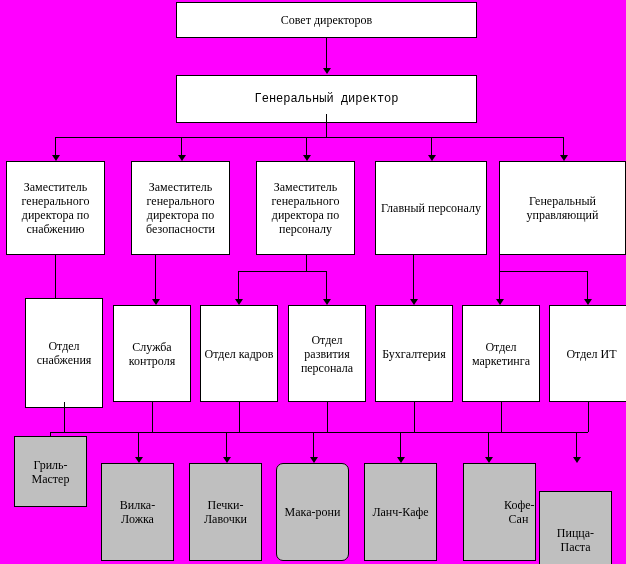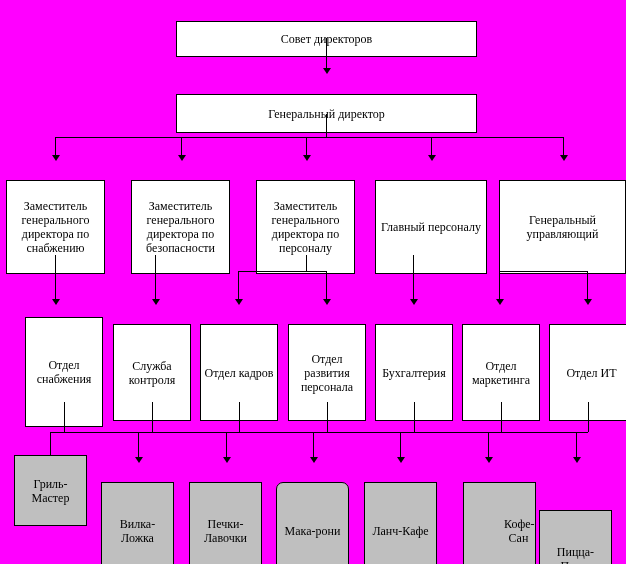--- a/index.html
+++ b/index.html
@@ -25,21 +25,20 @@
     background: #FFFFFF;
     color: #000000;
     display: flex;
     align-items: center;
     justify-content: center;
     text-align: center;
     font-size: 12px;
     line-height: 14px;
     padding: 2px;
     overflow: hidden;
-    margin-top: 19px;
   }
   .node.gray {
     background: #BFBFBF;
   }
   .node .label {
     display: block;
     width: 100%;
     white-space: pre-line;
   }
   .line {
@@ -62,21 +61,21 @@
 
 <div id="chart">
 
   <div class="node" style="left:176px; top:2px; width:301px; height:36px;">
     <span class="label">Совет директоров</span>
   </div>
 
   <div class="line vline" style="left:326px; top:38px; height:30px;"></div>
   <div class="arrow" style="left:323px; top:68px;"></div>
 
-  <div class="node" style="left:176px; top:75px; width:301px; height:39px;">
+  <div class="node" style="left:176px; top:75px; width:301px; height:48px;font-family:Liberation Mono, monospace;">
     <span class="label">Генеральный директор</span>
   </div>
 
   <div class="line vline" style="left:326px; top:114px; height:23px;"></div>
   <div class="line hline" style="left:55px; top:137px; width:508px;"></div>
   <div class="line vline" style="left:55px; top:137px; height:18px;"></div>
   <div class="line vline" style="left:181px; top:137px; height:18px;"></div>
   <div class="line vline" style="left:306px; top:137px; height:18px;"></div>
   <div class="line vline" style="left:431px; top:137px; height:18px;"></div>
   <div class="line vline" style="left:563px; top:137px; height:18px;"></div>

